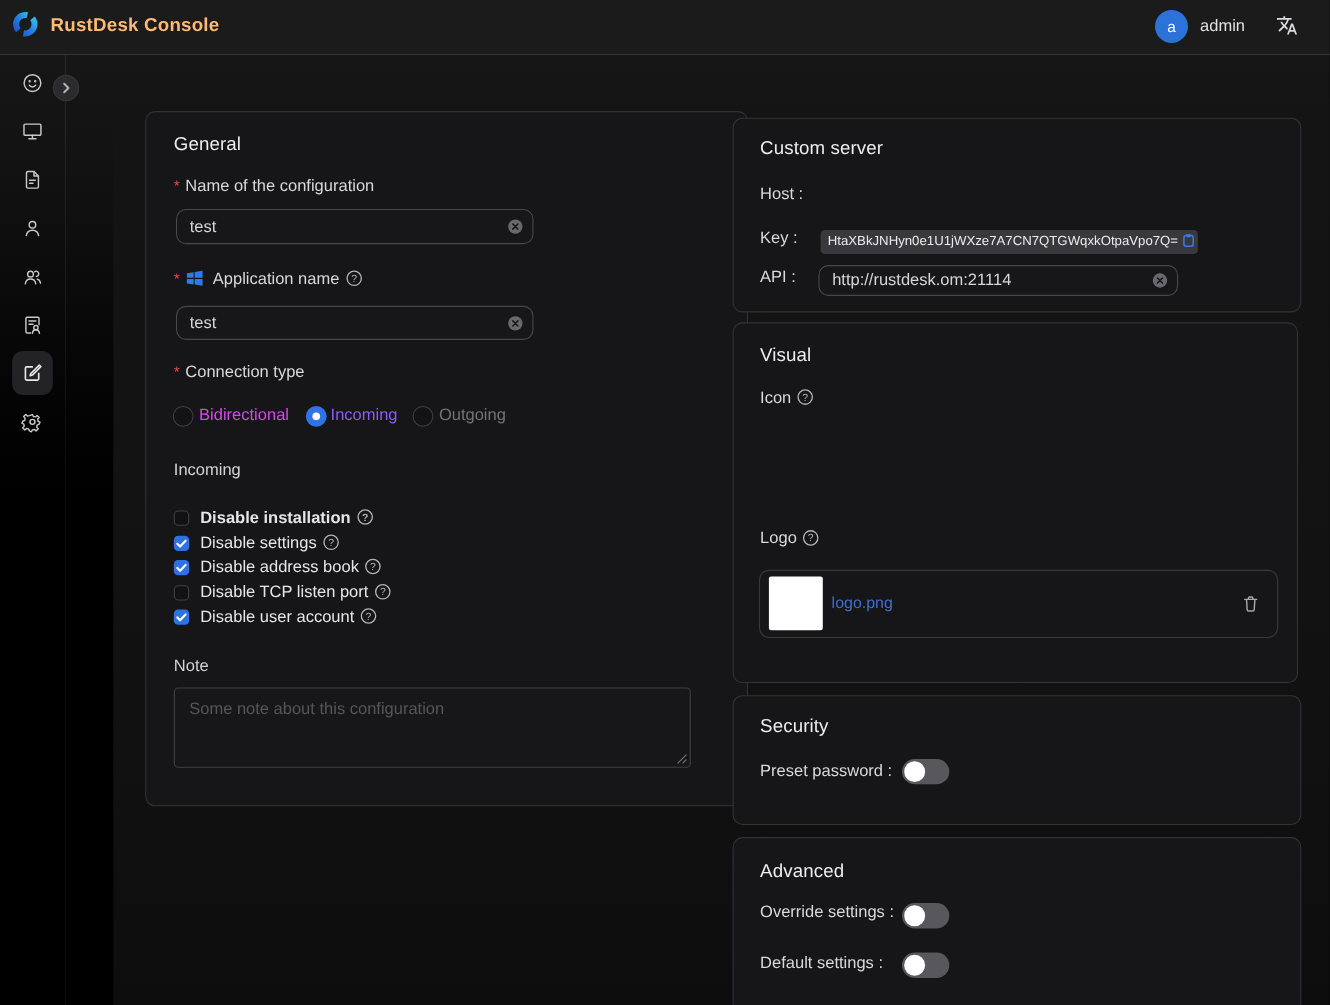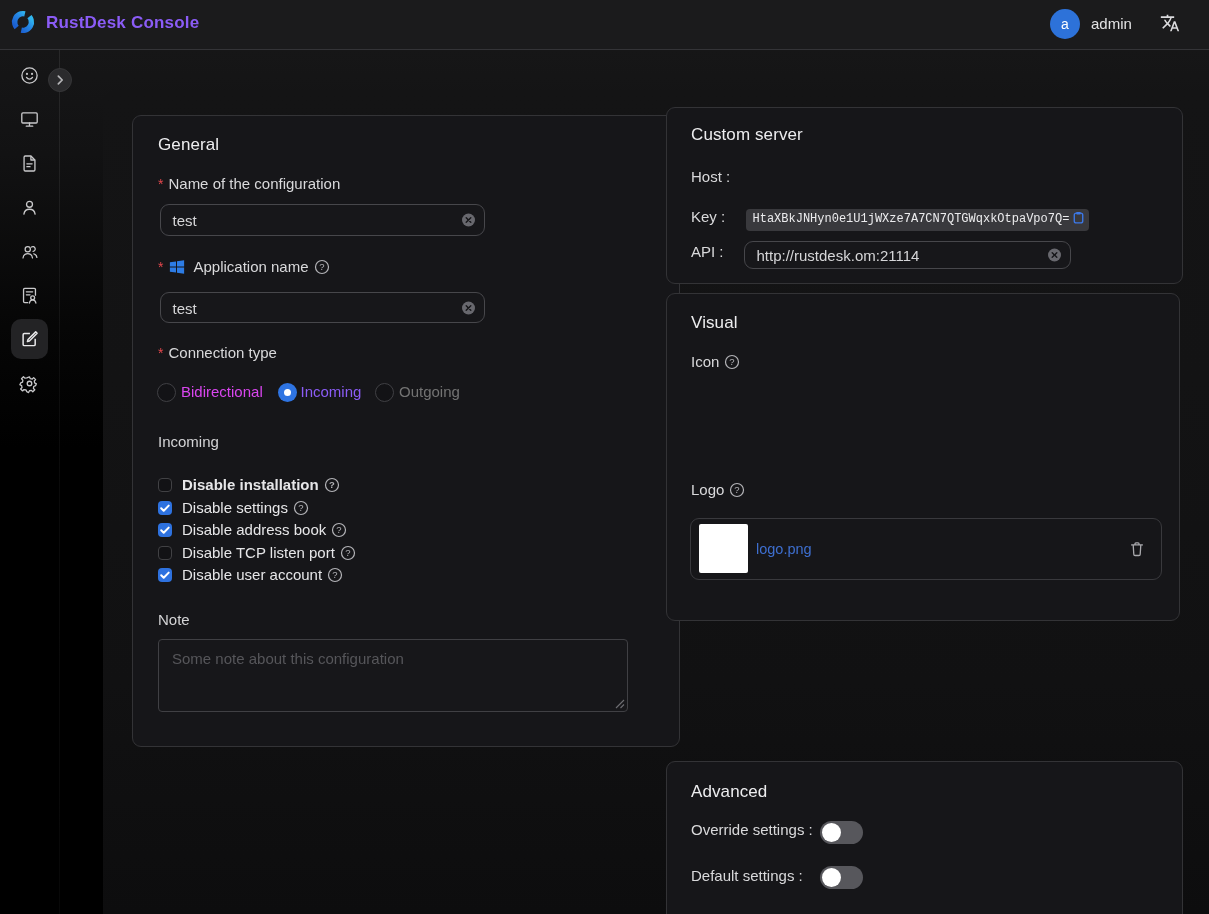--- a/index.html
+++ b/index.html
@@ -1,21 +1,21 @@
 <!DOCTYPE html>
 <html><head>
 <meta charset="utf-8">
 <style>
 *{margin:0;padding:0;box-sizing:border-box}
 html,body{width:1209px;height:914px;overflow:hidden;background:#000;font-family:"Liberation Sans",sans-serif}
 .page{position:relative;width:1209px;height:914px;overflow:hidden;background:#000}
 .below{position:absolute;left:0;top:50px;right:0;bottom:0;background:linear-gradient(180deg,#161617 0%,#121213 12%,#060606 32%,#000 46%)}
 .vline{position:absolute;left:59px;top:50px;bottom:0;width:1px;background:linear-gradient(180deg,rgba(255,255,255,.08) 0%,rgba(255,255,255,.045) 40%,rgba(255,255,255,.03) 100%)}
 header{position:absolute;left:0;top:0;width:1209px;height:50px;background:#1b1b1c;border-bottom:1px solid #343437;z-index:6}
-.htitle{position:absolute;left:46px;top:13px;font-size:17px;font-weight:bold;color:#8b5cf6;letter-spacing:.2px}
+.htitle{position:absolute;left:46px;top:13px;font-size:17px;font-weight:bold;color:#fdba74;letter-spacing:.2px}
 .hlogo{position:absolute;left:10px;top:9px;width:26px;height:26px}
 .avatar{position:absolute;left:1050px;top:9px;width:30px;height:30px;border-radius:50%;background:#2d72d9;color:#fff;font-size:14px;text-align:center;line-height:30px}
 .uname{position:absolute;left:1091px;top:15px;font-size:15px;color:#e3e3e4}
 .trans{position:absolute;left:1160px;top:13px;width:20px;height:20px}
 .sidebar{position:absolute;left:0;top:50px;width:59px;bottom:0;z-index:3}
 .sicon{position:absolute;left:19px;width:21px;height:21px}
 .active-box{position:absolute;left:11px;top:269px;width:37px;height:40px;background:#232325;border-radius:10px}
 .collapse{position:absolute;left:47.5px;top:67.5px;width:24px;height:24px;border-radius:50%;background:#2b2b2d;border:1px solid #363638;z-index:5}
 .container{position:absolute;left:103px;top:90px;width:1106px;height:824px;border-radius:12px 0 0 0;overflow:hidden;background:linear-gradient(180deg,#141415 0%,#131314 35%,#111112 72%,#0d0d0e 100%)}
 .card{position:absolute;background:#161619;border:1px solid #333336;border-radius:9px}
@@ -34,21 +34,21 @@
 .chk{position:absolute;left:25px;width:14px;height:14px;border-radius:4px}
 .chk.off{border:1.5px solid #414144;background:#121215}
 .chk.on{background:#2e72e0}
 .chkrow{position:absolute;left:49px;font-size:15px;color:#e6e6e8;white-space:nowrap}
 .toggle{position:absolute;width:43px;height:23px;border-radius:12px;background:#57575c}
 .toggle i{position:absolute;left:2px;top:2px;width:19px;height:19px;border-radius:50%;background:#fff}
 .fbox{position:absolute;left:23px;width:472px;height:62px;border:1px solid #39393d;border-radius:9px}
 .wsq{position:absolute;left:8px;top:5px;width:49px;height:49px;background:#fff;border-radius:2px}
 .flink{position:absolute;left:65px;top:50%;transform:translateY(-50%);font-size:14.5px;color:#3e6fd0}
 .trash{position:absolute;right:16px;top:50%;transform:translateY(-50%)}
-.mono{font-family:Liberation Mono, monospace}
+.mono{font-family:Liberation Sans, sans-serif}
 </style>
 </head>
 <body>
 <div class="page">
 <div class="below"></div>
 <div class="vline"></div>
 <header>
 <svg class="hlogo" viewBox="0 0 48 48">
 <defs>
           <linearGradient id="lg" x1="0.75" y1="0.93" x2="0.25" y2="0.07">
@@ -108,21 +108,21 @@
 <path d="M12 4.3l1 2.1 2.3.4 1.6-1.6 2.3 2.3-1.6 1.6.4 2.3 2.1 1-1 2.1-2.1 1-.4 2.3 1.6 1.6-2.3 2.3-1.6-1.6-2.3.4-1 2.1-2.1-1-1-2.1-2.3-.4-1.6 1.6-2.3-2.3 1.6-1.6-.4-2.3-2.1-1 1-2.1 2.1-1 .4-2.3-1.6-1.6 2.3-2.3 1.6 1.6 2.3-.4z" stroke-linejoin="round" transform="scale(0.98) translate(0.2 0.2)"></path>
       </svg>
 </div>
 <div class="collapse">
       <svg viewBox="0 0 24 24" style="width:22px;height:22px;display:block" fill="none" stroke="#b5b5b7" stroke-width="1.9">
         <path d="M10.2 7.8l4.2 4.2-4.2 4.2" stroke-linecap="round" stroke-linejoin="round"></path>
       </svg>
     </div>
 <div class="container">
 
-<div class="card" style="left:29px;top:25px;width:548px;height:632px">
+<div class="card" style="left:29px;top:11px;width:548px;height:632px">
  <div class="ctitle" style="left:25px;top:19px">General</div>
  <div class="lbl" style="left:25px;top:59px"><span class="red">*</span>Name of the configuration</div>
  <div class="inp" style="left:26.5px;top:87.5px;width:325px;height:32px">
           <span class="txt">test</span>
    <span class="clear">
             <svg viewBox="0 0 13 13" width="13" height="13">
               <path d="M4.2 4.2l4.6 4.6M8.8 4.2l-4.6 4.6" stroke="#17171a" stroke-width="1.4" stroke-linecap="round"></path>
             </svg>
           </span>
         </div>
@@ -225,20 +225,27 @@
               <circle cx="24" cy="24" r="15.5" fill="none" stroke="url(#lg2)" stroke-width="10" stroke-dasharray="38.7 10 38.7 10" stroke-dashoffset="80.2" transform="rotate(75 24 24)"></circle>
             </svg>
           </div>
    <div class="flink">logo.png</div>
    <svg class="trash" width="16" height="17" viewBox="0 0 16 17" fill="none" stroke="#a9a9ad" stroke-width="1.3">
             <path d="M2.6 4.4h10.8M6 4.4V3.2c0-.5.4-.9.9-.9h2.2c.5 0 .9.4.9.9v1.2M4.2 4.6l.6 9.2c0 .7.6 1.2 1.3 1.2h3.8c.7 0 1.3-.5 1.3-1.2l.6-9.2" stroke-linecap="round"></path>
           </svg>
  </div>
 </div>
 
+<div class="card" style="left:563px;top:542px;width:517px;height:118px">
+ <div class="ctitle" style="left:24px;top:17px">Security</div>
+ <div class="lbl" style="left:24px;top:58.5px">Preset password :</div>
+ <div class="toggle" style="left:153px;top:56.5px">
+          <i></i>
+        </div>
+</div>
 
 <div class="card" style="left:563px;top:671px;width:517px;height:260px">
  <div class="ctitle" style="left:24px;top:19.5px">Advanced</div>
  <div class="lbl" style="left:24px;top:58.5px">Override settings :</div>
  <div class="toggle" style="left:153px;top:58.5px">
           <i></i>
         </div>
  <div class="lbl" style="left:24px;top:105px">Default settings :</div>
  <div class="toggle" style="left:153px;top:104px">
           <i></i>

